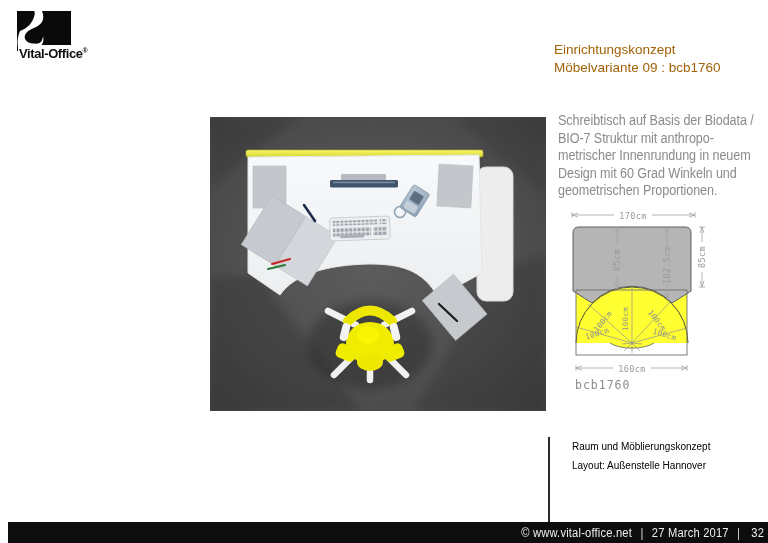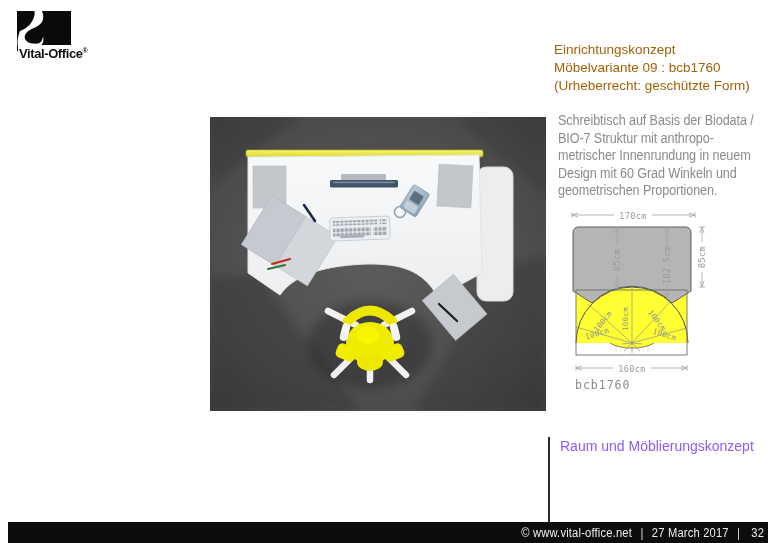--- a/index.html
+++ b/index.html
@@ -15,21 +15,21 @@
   
   .header-block{position:absolute;left:554px;top:41px;font-size:13.5px;line-height:18px;color:#a16207;}
   .header-block div{white-space:nowrap;}
 
   
   .desc-block{position:absolute;left:558px;top:112px;font-size:14px;line-height:17.5px;color:#8b8b8b;transform:scaleX(0.9);transform-origin:left top;letter-spacing:-0.1px;}
   .desc-block div{white-space:nowrap;}
 
   
   .project-rule{position:absolute;left:548px;top:437px;width:2px;height:85px;background:#2b2b2b;}
-  .project-block{position:absolute;left:560px;top:437px;font-size:14px;line-height:19px;color:#8b5cf6;}
+  .project-block{position:absolute;left:572px;top:437px;font-size:10px;line-height:19px;color:#000000;}
   .project-block div{white-space:nowrap;}
 
   
   .footer-bar{position:absolute;left:8px;top:522px;width:768px;height:21px;background:#0d0d0d;display:flex;align-items:center;justify-content:flex-end;padding-right:12px;box-sizing:border-box;color:#efefef;font-size:12px;letter-spacing:0.2px;transform-origin:right center;text-align:right;}
   .footer-bar .sep{margin:0 9px;color:#d8d8d8;}
   .footer-bar .pg{margin-left:3px;}
   .footer-inner{display:flex;align-items:center;transform:scaleX(0.93);transform-origin:right center;white-space:nowrap;}
 
   
   .render{position:absolute;left:210px;top:117px;width:336px;height:294px;}
@@ -47,21 +47,20 @@
         <path d="M 25,0 C 28,8 26,13 17,17 C 6,21 5,29 13,32 C 20,34 26,31 26,25 C 28,33 23,38 13,40 L 2,40 C 0,34 0,27 3,20 C 11,17 15,12 17,6 C 18,3 18,1 17,0 Z" fill="#ffffff"></path>
         <path d="M 22,23 a 5,5 0 1 1 -7,5 a 7,7 0 0 0 10,-3 z" fill="#0a0a0a"></path>
       </svg>
     </div>
     <div class="logo-text"><span>Vital-Office</span><sup>®</sup></div>
   </div>
 
   <div class="header-block">
     <div>Einrichtungskonzept</div>
     <div>Möbelvariante 09 : bcb1760</div>
-    <div>(Urheberrecht: geschützte Form)</div>
   </div>
 
   <div class="desc-block">
     <div>Schreibtisch auf Basis der Biodata /</div>
     <div>BIO-7 Struktur mit anthropo-</div>
     <div>metrischer Innenrundung in neuem</div>
     <div>Design mit 60 Grad Winkeln und</div>
     <div>geometrischen Proportionen.</div>
   </div>
 
@@ -259,20 +258,21 @@
         <text class="dt" x="74" y="168.5" text-anchor="middle">160cm</text>
       </g>
 
       <text x="17" y="186" fill="#8a8a8a" font-family="DejaVu Sans Mono,monospace" font-size="11.5px" letter-spacing="1px">bcb1760</text>
     </svg>
   </div>
 
   <div class="project-rule"></div>
   <div class="project-block">
     <div>Raum und Möblierungskonzept</div>
+    <div>Layout: Außenstelle Hannover</div>
   </div>
 
   <div class="footer-bar">
     <div class="footer-inner">
       <span>©  www.vital-office.net</span>
       <span class="sep">|</span>
       <span>27 March 2017</span>
       <span class="sep">|</span>
       <span class="pg">32</span>
     </div>

